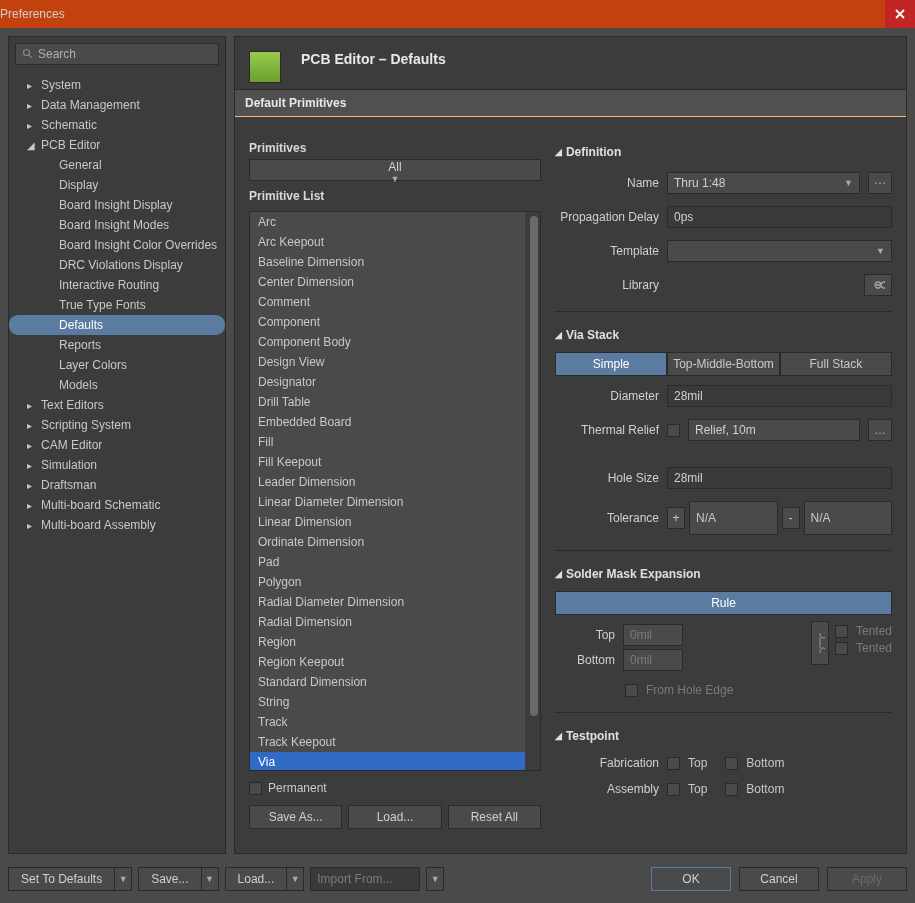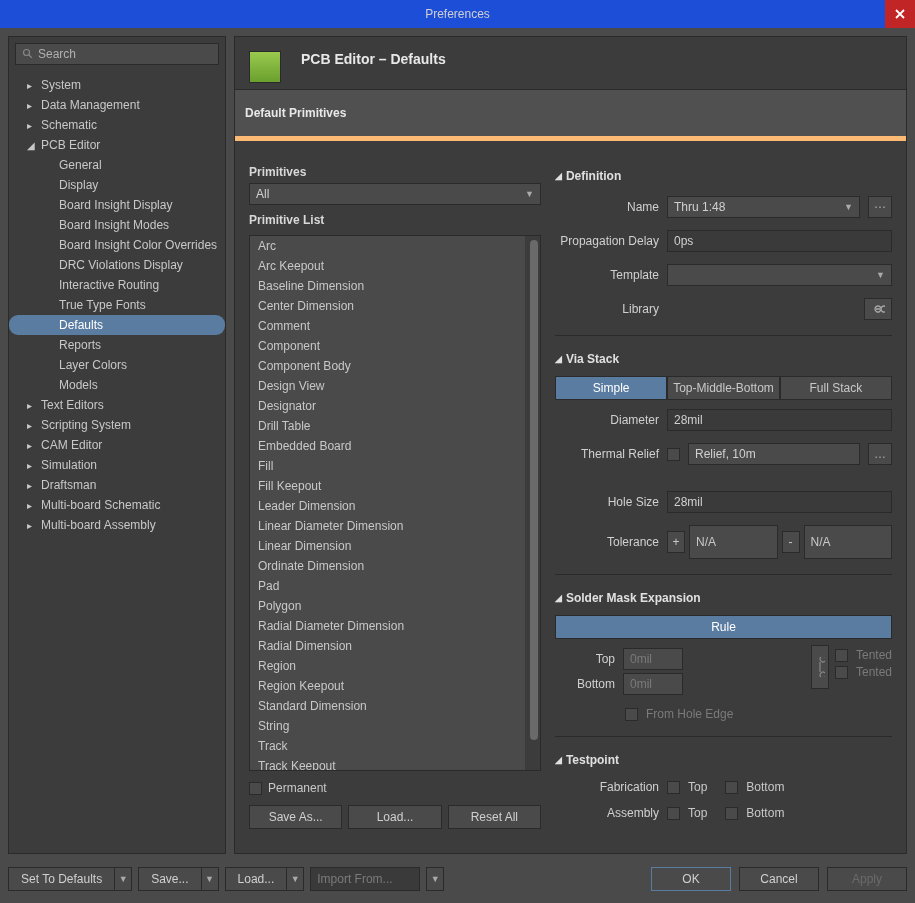--- a/index.html
+++ b/index.html
@@ -7,24 +7,23 @@
   font-family: "Segoe UI", Tahoma, sans-serif;
   font-size: 12px;
   color: #c8c8c8;
   background: #4a4a4a;
   width: 915px;
   height: 903px;
   overflow: hidden;
 }
 .titlebar {
   height: 28px;
-  background: #1d4ed8;
-  display: flex;
-  align-items: center;
-  justify-content: center;
+  background: #c2410c;
+  display: flex;
+  align-items: center;
   position: relative;
 }
 .titlebar span { color: #d0d0d0; }
 .close-btn {
   position: absolute;
   right: 0; top: 0;
   width: 30px; height: 28px;
   background: #c22525;
   color: #fff;
   display: flex;
@@ -96,25 +95,25 @@
   background: linear-gradient(#9ac94e, #6aa02e);
   border: 1px solid #2a2a2a;
 }
 .content-header h2 {
   font-size: 14px;
   font-weight: 600;
   color: #e8e8e8;
 }
 .section-bar {
   background: #505050;
-  padding: 16px 10px;
+  padding: 6px 10px;
   font-weight: 600;
   color: #e8e8e8;
   border-top: 1px solid #2a2a2a;
-  border-bottom: 5px solid #fdba74;
+  border-bottom: 1px solid #fdba74;
 }
 .content-body {
   display: flex;
   flex: 1;
   padding: 24px 14px;
   gap: 14px;
   min-height: 0;
 }
 .left-col { width: 292px; display: flex; flex-direction: column; }
 .right-col { flex: 1; display: flex; flex-direction: column; gap: 6px; overflow-y: auto; }
@@ -123,20 +122,21 @@
   width: 100%;
   height: 22px;
   background: #4a4a4a;
   border: 1px solid #2a2a2a;
   color: #d0d0d0;
   padding: 0 6px;
   display: flex;
   align-items: center;
   justify-content: space-between;
   cursor: pointer;
+  flex-direction: column;
 }
 .carrot { font-size: 9px; color: #aaa; }
 .list-box {
   flex: 1;
   margin-top: 4px;
   background: #4a4a4a;
   border: 1px solid #2a2a2a;
   overflow-y: auto;
   position: relative;
 }

